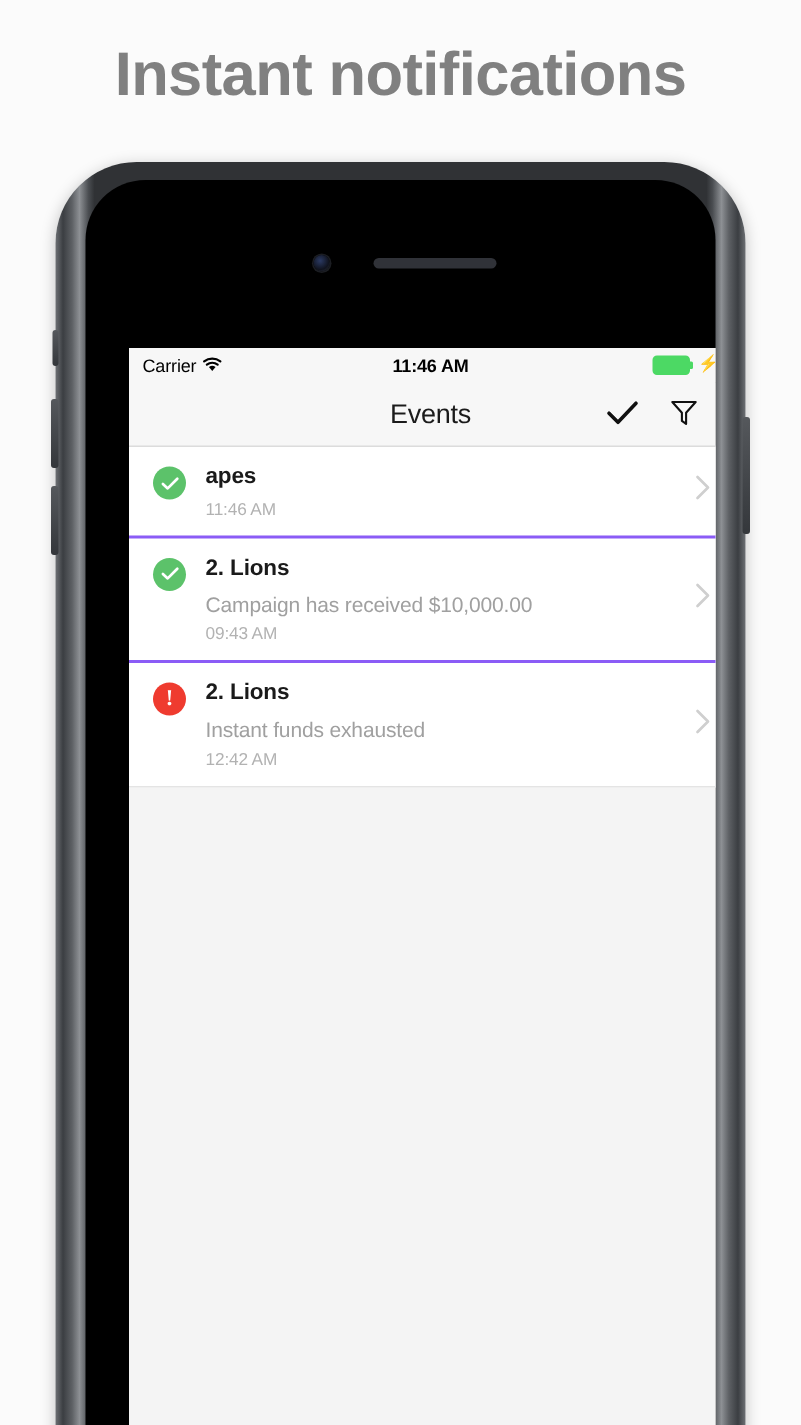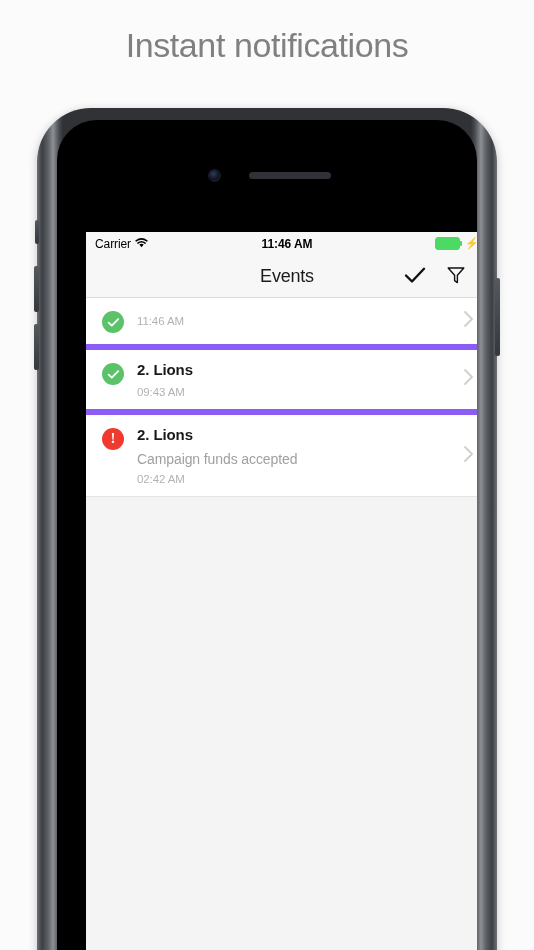--- a/index.html
+++ b/index.html
@@ -15,22 +15,22 @@
     position: relative;
   }
 
   
   .headline {
     position: absolute;
     top: 24px;
     left: 0;
     width: 534px;
     text-align: center;
-    font-size: 34px;
-    font-weight: 400;
+    font-size: 41px;
+    font-weight: 700;
     color: #808080;
     letter-spacing: -0.4px;
     line-height: 1.25;
     white-space: nowrap;
   }
 
   
   .phone {
     position: absolute;
     left: 37px;
@@ -198,21 +198,21 @@
     overflow: hidden;
   }
   .row {
     background: #ffffff;
     display: flex;
     align-items: flex-start;
     padding: 11px 14px 11px 16px;
     position: relative;
     cursor: pointer;
   }
-  .row + .row { border-top: 6px solid #8b5cf6; }
+  .row + .row { border-top: 2px solid #8b5cf6; }
   .row:last-child { border-bottom: 1px solid #e4e4e4; }
 
   .row-icon {
     width: 22px;
     height: 22px;
     border-radius: 50%;
     flex: 0 0 auto;
     margin-top: 2px;
     margin-right: 13px;
     display: flex;
@@ -315,54 +315,56 @@
 
       <div class="list">
 
         <div class="row">
           <div class="row-icon icon-success">
             <svg width="13" height="11" viewBox="0 0 13 11">
               <path d="M1.6 5.6 L4.8 8.6 L11.2 2.2" stroke="#fff" stroke-width="1.8" fill="none" stroke-linecap="round" stroke-linejoin="round"></path>
             </svg>
           </div>
           <div class="row-body">
+            <div class="row-title">apes</div>
             <div class="row-time">11:46 AM</div>
           </div>
           <span class="chevron">
             <svg width="11" height="18" viewBox="0 0 11 18">
               <path d="M2 2 L9 9 L2 16" stroke="currentColor" stroke-width="1.8" fill="none" stroke-linecap="round" stroke-linejoin="round"></path>
             </svg>
           </span>
         </div>
 
         <div class="row">
           <div class="row-icon icon-success">
             <svg width="13" height="11" viewBox="0 0 13 11">
               <path d="M1.6 5.6 L4.8 8.6 L11.2 2.2" stroke="#fff" stroke-width="1.8" fill="none" stroke-linecap="round" stroke-linejoin="round"></path>
             </svg>
           </div>
           <div class="row-body">
             <div class="row-title">2. Lions</div>
+            <div class="row-sub">Campaign has received $10,000.00</div>
             <div class="row-time">09:43 AM</div>
           </div>
           <span class="chevron">
             <svg width="11" height="18" viewBox="0 0 11 18">
               <path d="M2 2 L9 9 L2 16" stroke="currentColor" stroke-width="1.8" fill="none" stroke-linecap="round" stroke-linejoin="round"></path>
             </svg>
           </span>
         </div>
 
         <div class="row">
           <div class="row-icon icon-error">
             <span class="icon-error-mark">!</span>
           </div>
           <div class="row-body">
             <div class="row-title">2. Lions</div>
-            <div class="row-sub">Campaign funds accepted</div>
-            <div class="row-time">02:42 AM</div>
+            <div class="row-sub">Instant funds exhausted</div>
+            <div class="row-time">12:42 AM</div>
           </div>
           <span class="chevron">
             <svg width="11" height="18" viewBox="0 0 11 18">
               <path d="M2 2 L9 9 L2 16" stroke="currentColor" stroke-width="1.8" fill="none" stroke-linecap="round" stroke-linejoin="round"></path>
             </svg>
           </span>
         </div>
 
       </div>
 

